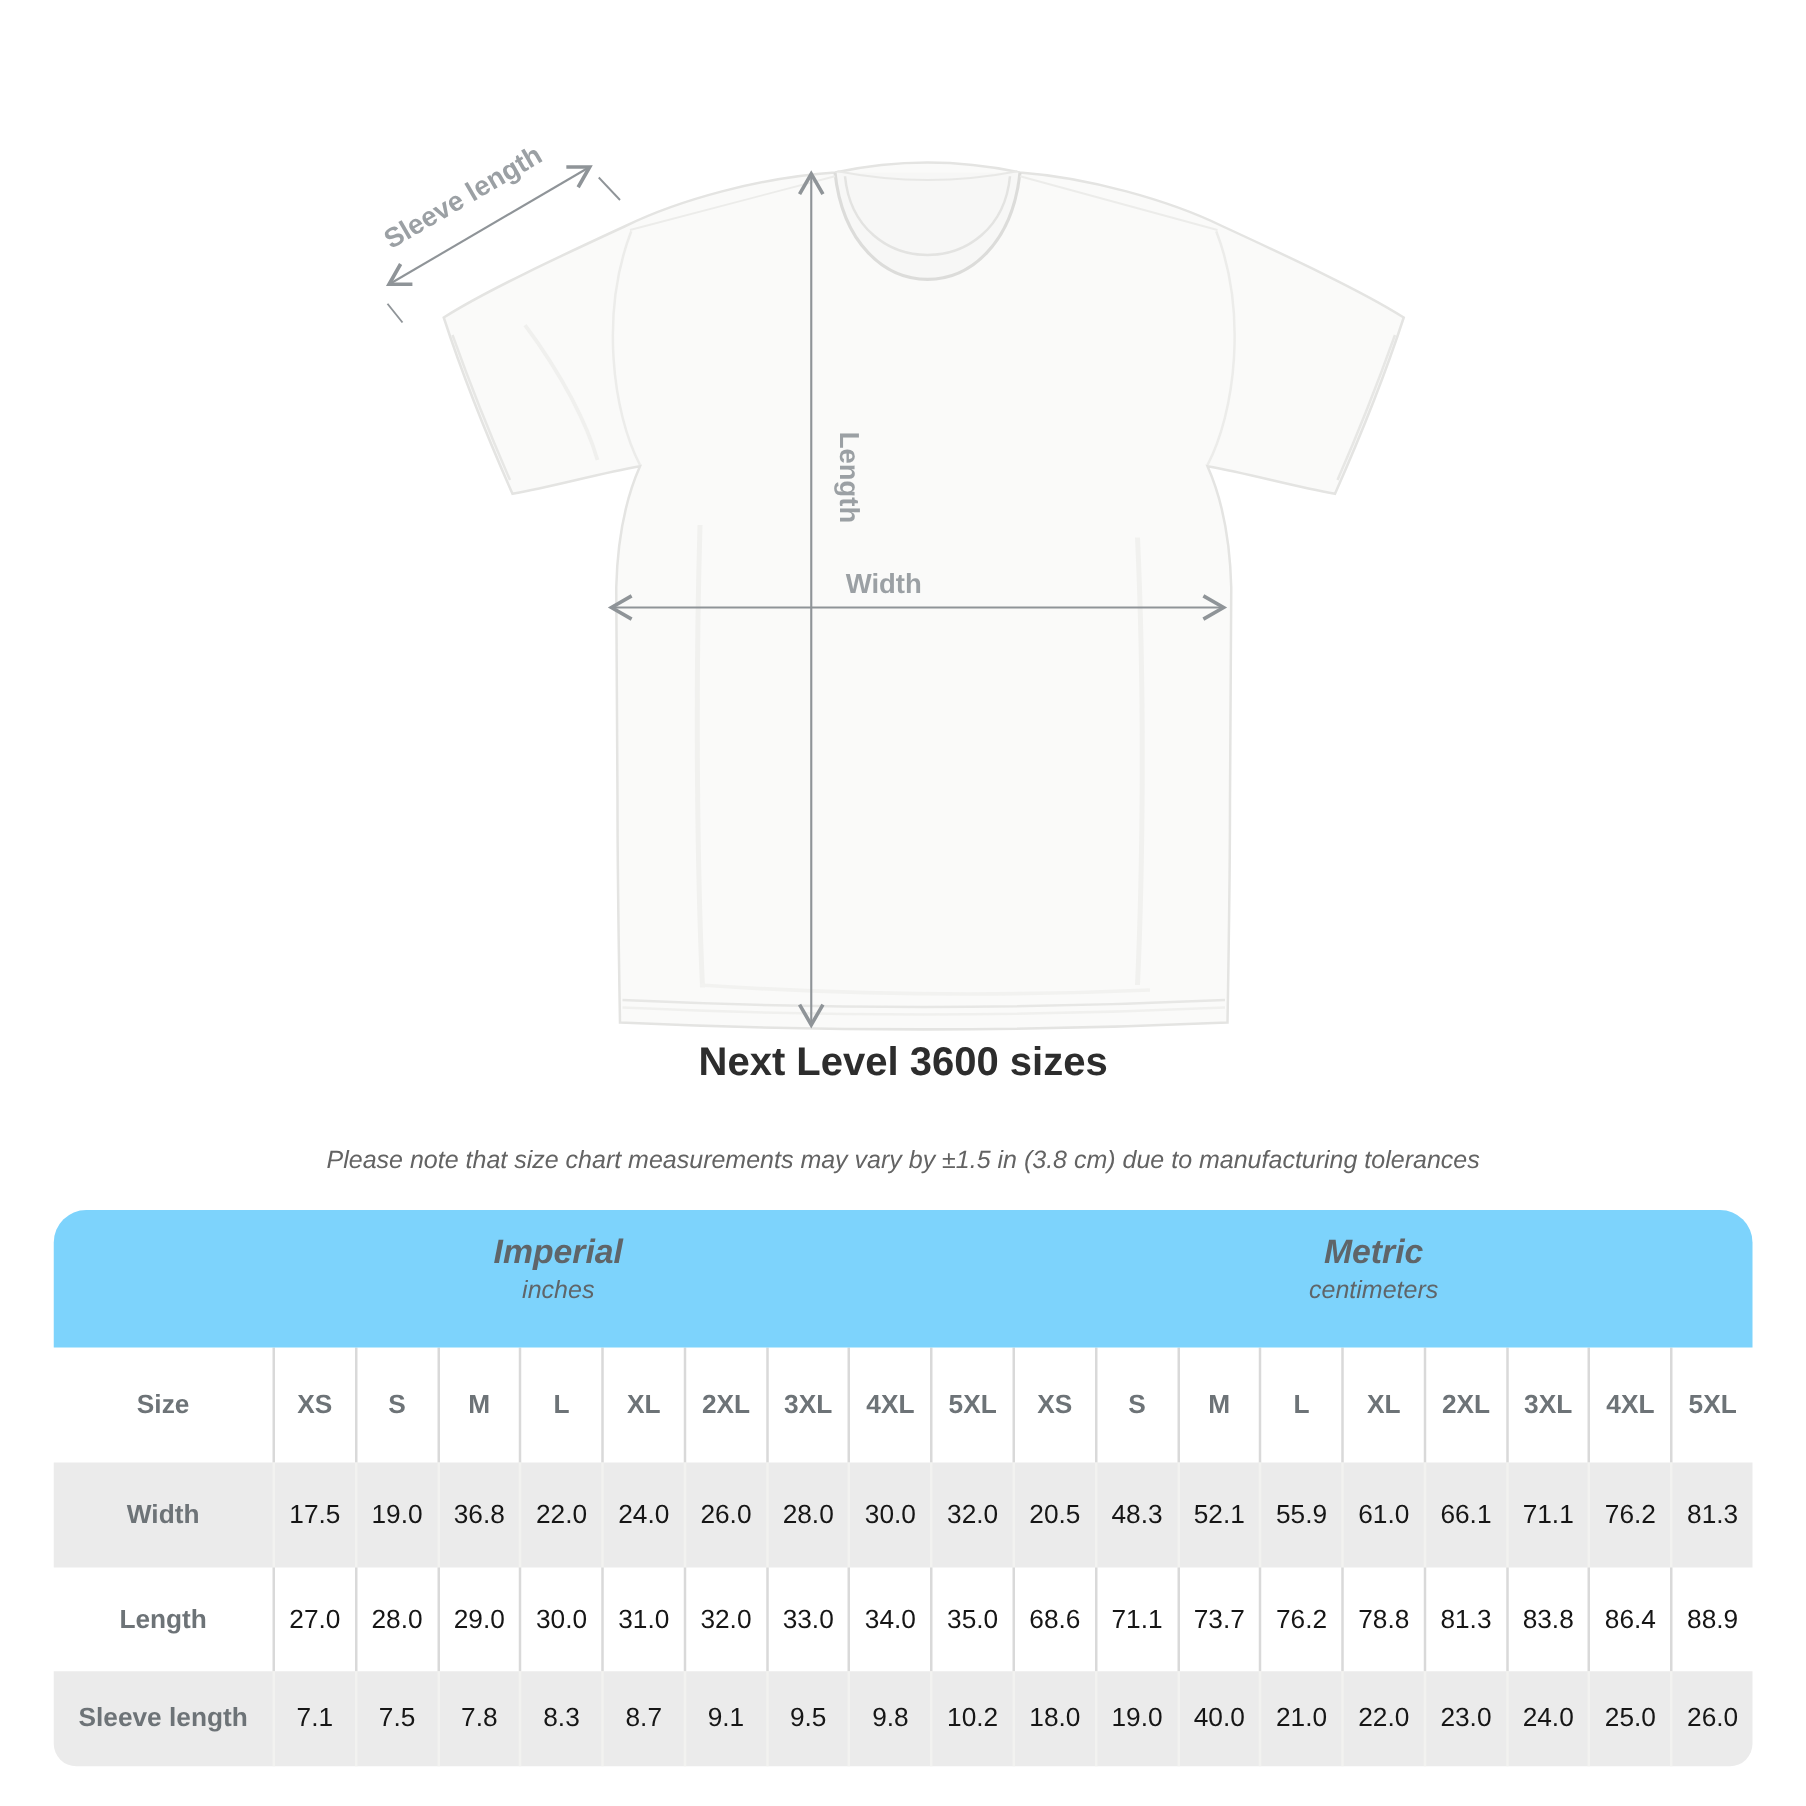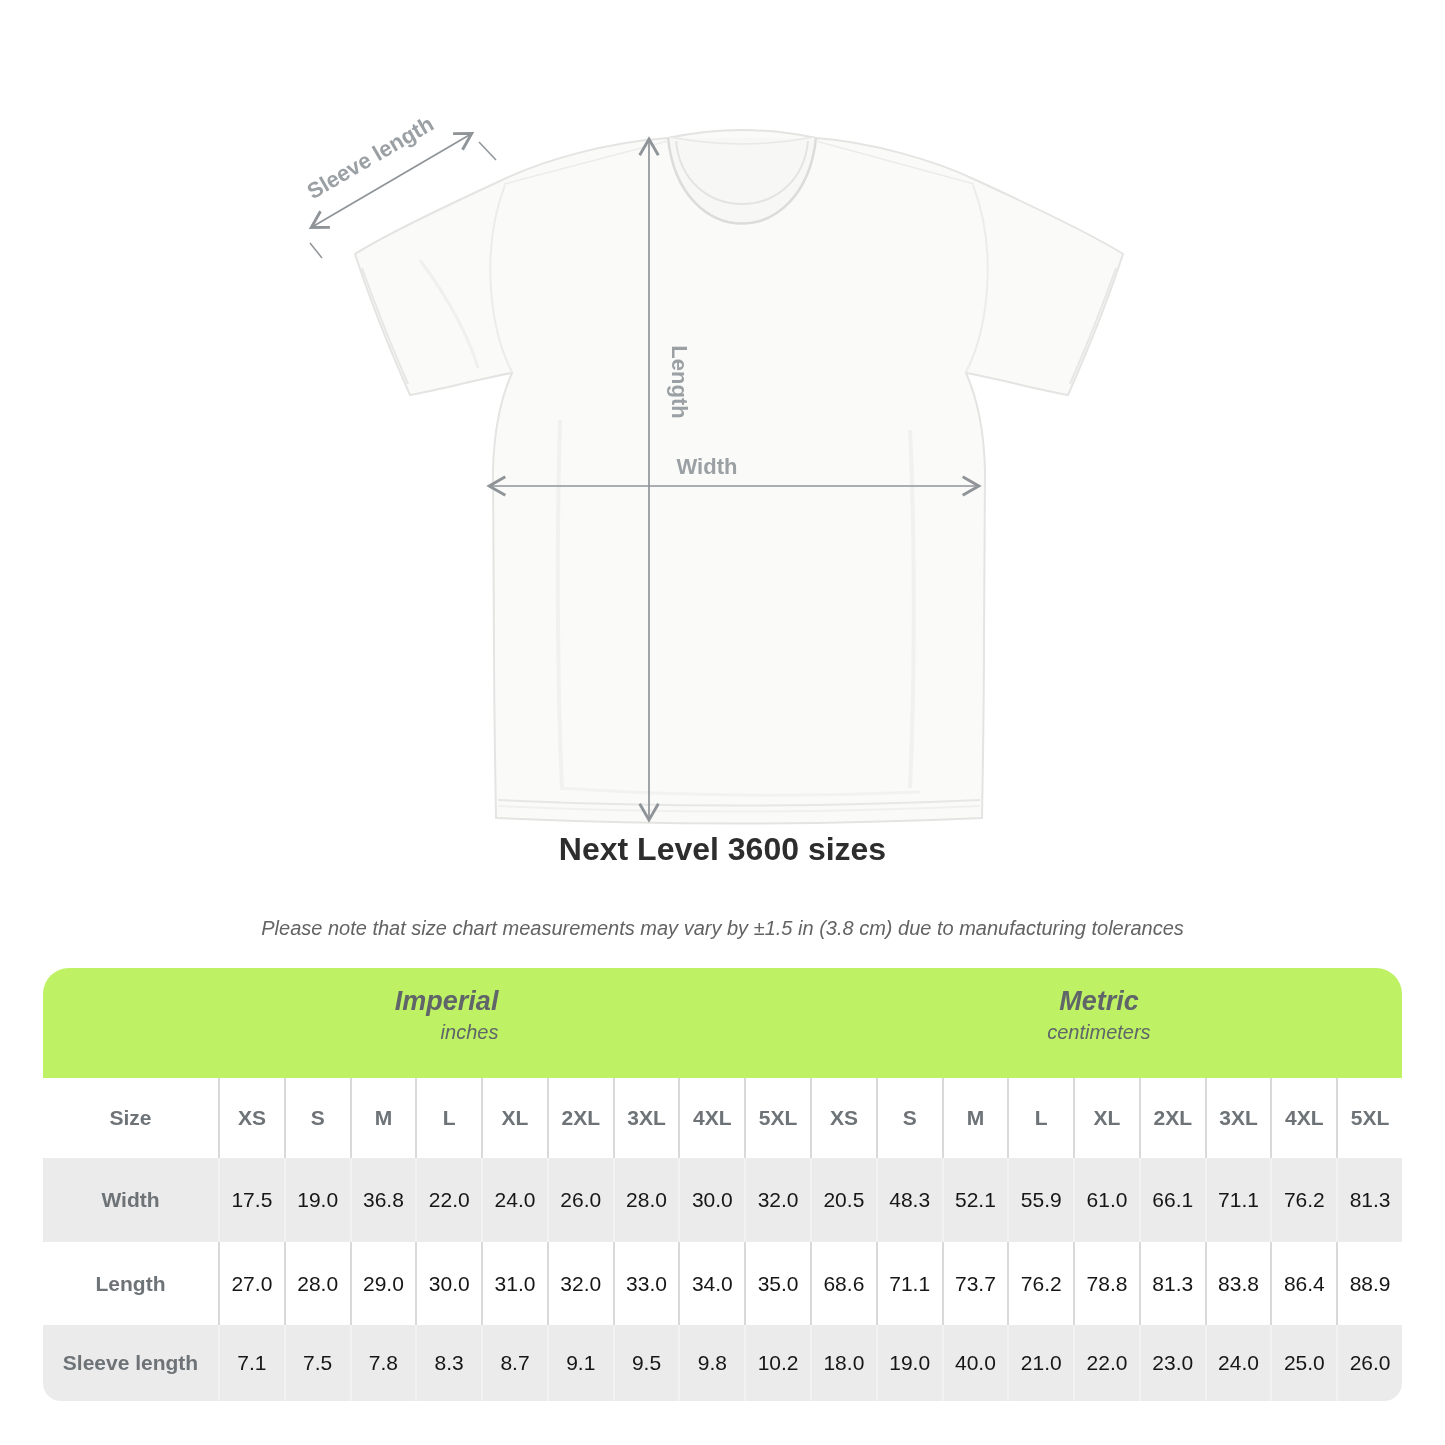--- a/index.html
+++ b/index.html
@@ -11,36 +11,36 @@
   .diagram text{font-family:"Liberation Sans",sans-serif;font-weight:bold;font-size:22px;fill:#9ba0a4;}
 
   
   .title{position:absolute;left:0;top:832px;width:100%;text-align:center;
          font-size:32px;font-weight:bold;color:#2d2d2d;line-height:1.1;}
   .subtitle{position:absolute;left:0;top:916px;width:100%;text-align:center;
          font-size:20px;font-style:italic;color:#636363;line-height:1.2;}
 
   
   .sizes-table{position:absolute;left:43px;top:968px;width:1359px;}
-  .band{height:110px;background:#bef264;border-radius:26px 26px 0 0;position:relative;}
+  .band{height:110px;background:#7dd3fc;border-radius:26px 26px 0 0;position:relative;}
   .unit-group{position:absolute;top:19px;transform:translateX(-50%);text-align:center;color:#5f6569;}
   .unit-group .g-label{font-size:27px;font-weight:bold;font-style:italic;line-height:1.1;}
-  .unit-group .g-unit{font-size:20px;font-style:italic;margin-top:4px;line-height:1.1;text-align:right;}
+  .unit-group .g-unit{font-size:20px;font-style:italic;margin-top:4px;line-height:1.1;}
   .group-imperial{left:29.7%;}
   .group-metric{left:77.7%;}
 
   .trow{display:grid;grid-template-columns:175px repeat(18,1fr);}
   .trow .cell{display:flex;align-items:center;justify-content:center;
               font-size:21px;color:#161616;}
   .trow .cell + .cell{border-left:2px solid #d9d9d9;}
   .trow.gray{background:#ebebeb;}
   .trow.gray .cell + .cell{border-left-color:#f2f2f0;}
   .trow .label{font-weight:bold;color:#6d7377;}
   .header-row .cell{font-weight:bold;color:#6d7377;}
-  .header-row{height:80px;}
+  .header-row{height:92px;}
   .row-width{height:84px;}
   .row-length{height:83px;}
   .row-sleeve{height:76px;border-radius:0 0 18px 18px;}
 </style>
 </head>
 <body>
 
 <div class="page">
 
   <svg class="diagram" width="1445" height="950" viewBox="0 0 1445 950" aria-hidden="true">

